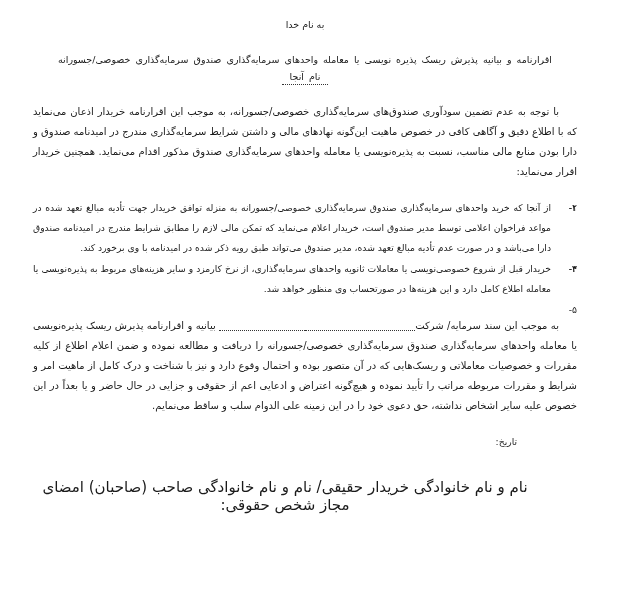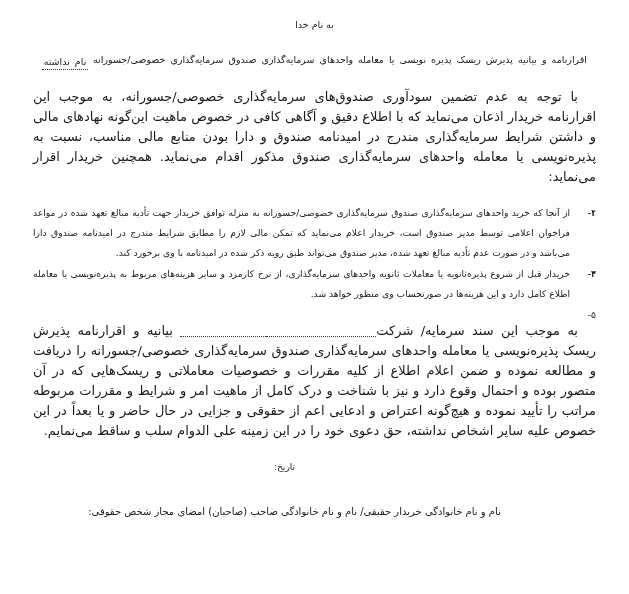--- a/index.html
+++ b/index.html
@@ -13,21 +13,21 @@
     overflow: hidden;
     font-family: "DejaVu Sans", "Liberation Sans", sans-serif;
     color: #1a1a1a;
     direction: rtl;
   }
   .page {
     position: relative;
     width: 629px;
     height: 594px;
     box-sizing: border-box;
-    padding: 12px 33px 0 33px;
+    padding: 12px 52px 0 33px;
     background: #ffffff;
   }
   .basmala {
     text-align: center;
     font-size: 9.5px;
     line-height: 14px;
     margin: 6px 0 0 0;
     letter-spacing: 0;
   }
   .doc-title {
@@ -39,21 +39,21 @@
   }
   .blank-inline {
     display: inline-block;
     border-bottom: 1px dotted #333;
     vertical-align: -2px;
   }
   .b-sm  { width: 46px; }
   .b-md  { width: 86px; }
   .b-lg  { width: 110px; }
   p.para {
-    font-size: 13px;
+    font-size: 10px;
     line-height: 20px;
     text-align: justify;
     text-justify: inter-word;
     margin: 17px 0 0 0;
   }
   p.para.first-indent {
     text-indent: 18px;
   }
   ol.clauses {
     list-style: none;
@@ -77,59 +77,59 @@
     font-size: 9.2px;
     line-height: 20px;
   }
   .closing {
     margin-top: 22px;
   }
   .date-line {
     font-size: 9.2px;
     line-height: 20px;
     margin: 16px 0 0 0;
-    text-align: center;
+    text-align: right;
     padding-right: 60px;
   }
   .signatory-line {
-    font-size: 10px;
+    font-size: 15px;
     line-height: 18px;
     margin: 26px 0 0 0;
     text-align: center;
     padding-right: 40px;
   }
 </style>
 </head>
 <body>
 
 <div class="page">
 
   <div class="basmala">به نام خدا</div>
 
   <div class="doc-title">
     <span>اقرارنامه و بیانیه پذیرش ریسک پذیره نویسی یا معامله واحدهای سرمایه‌گذاری صندوق سرمایه‌گذاری خصوصی/جسورانه</span>
-    <span class="blank-inline b-sm">نام نداشته</span>
+    <span class="blank-inline b-sm">نام آنجا</span>
   </div>
 
   <p class="para first-indent">با توجه به عدم تضمین سودآوری صندوق‌های سرمایه‌گذاری  خصوصی/جسورانه، به موجب این اقرارنامه خریدار اذعان می‌نماید که با اطلاع دقیق و آگاهی کافی در خصوص ماهیت این‌گونه نهادهای مالی و داشتن شرایط سرمایه‌گذاری  مندرج در امیدنامه صندوق و دارا بودن منابع مالی مناسب، نسبت به پذیره‌نویسی یا معامله واحدهای سرمایه‌گذاری صندوق مذکور اقدام می‌نماید. همچنین خریدار اقرار می‌نماید:</p>
 
   <ol class="clauses">
     <li>
       <span class="marker">۱-</span>
     </li>
     <li>
       <span class="marker">۲-</span>
       <span>از آنجا که خرید واحدهای سرمایه‌گذاری صندوق سرمایه‌گذاری  خصوصی/جسورانه به منزله توافق خریدار جهت تأدیه مبالغ تعهد شده در مواعد فراخوان اعلامی توسط مدیر صندوق است، خریدار اعلام می‌نماید که تمکن مالی لازم را مطابق شرایط مندرج در امیدنامه صندوق دارا می‌باشد و در صورت عدم تأدیه مبالغ تعهد شده، مدیر صندوق می‌تواند طبق رویه ذکر شده در امیدنامه با وی برخورد کند.</span>
     </li>
     <li>
       <span class="marker">۳-</span>
     </li>
     <li>
       <span class="marker">۴-</span>
-      <span>خریدار قبل از شروع پذیره‌ثانویه یا معاملات ثانویه واحدهای سرمایه‌گذاری، از نرخ کارمزد و سایر هزینه‌های مربوط به پذیره‌نویسی یا معامله اطلاع کامل دارد و این هزینه‌ها در صورتحساب  وی منظور خواهد شد.</span>
+      <span>خریدار قبل از شروع خصوصی‌نویسی یا معاملات ثانویه واحدهای سرمایه‌گذاری، از نرخ کارمزد و سایر هزینه‌های مربوط به پذیره‌نویسی یا معامله اطلاع کامل دارد و این هزینه‌ها در صورتحساب  وی منظور خواهد شد.</span>
     </li>
     <li>
       <span class="marker">۵-</span>
     </li>
   </ol>
 
   <p class="para closing first-indent">
     <span>به موجب این سند سرمایه/ شرکت</span><span class="blank-inline b-lg"></span><span class="blank-inline b-md"></span>
     <span>بیانیه و اقرارنامه پذیرش ریسک پذیره‌نویسی  یا معامله واحدهای سرمایه‌گذاری صندوق سرمایه‌گذاری  خصوصی/جسورانه را دریافت و مطالعه نموده و ضمن اعلام اطلاع از کلیه مقررات و خصوصیات معاملاتی و ریسک‌هایی  که در آن متصور بوده و احتمال وقوع دارد و نیز با شناخت و درک کامل از ماهیت امر و شرایط و مقررات مربوطه مراتب را تأیید نموده و هیچ‌گونه اعتراض و ادعایی اعم از حقوقی و جزایی در حال حاضر و یا بعداً در این خصوص علیه سایر اشخاص نداشته، حق دعوی خود را در این زمینه علی الدوام سلب و ساقط می‌نمایم.</span>
   </p>

